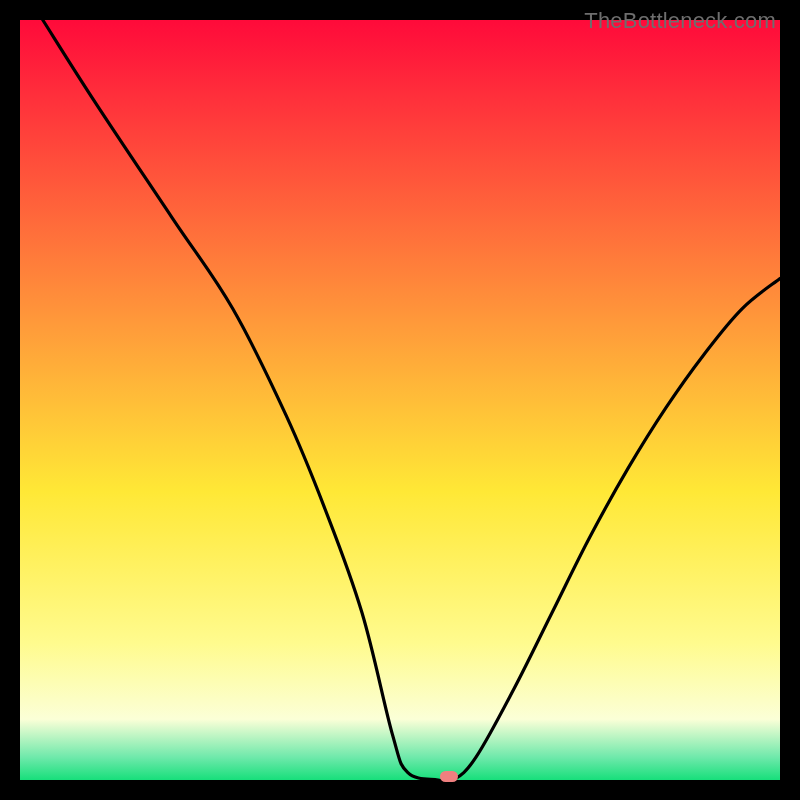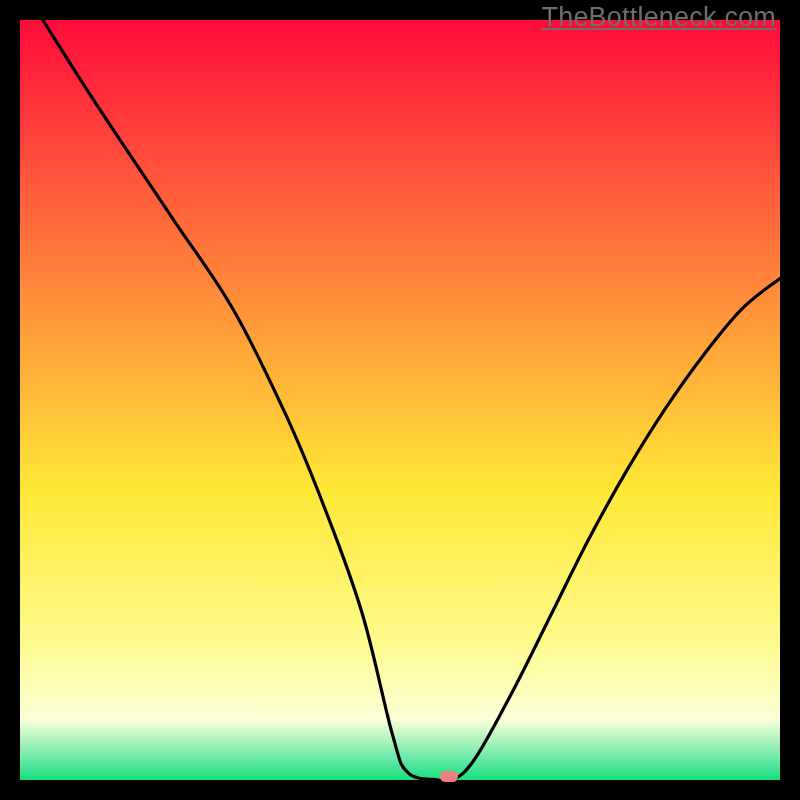--- a/index.html
+++ b/index.html
@@ -30,28 +30,27 @@
       var(--c-orange) 40%,
       var(--c-yellow) 62%,
       var(--c-paleyellow) 82%,
       var(--c-cream) 92%,
       var(--c-tealish) 97%,
       var(--c-green) 100%
     );
   }
   .watermark {
     position: absolute;
-    top: 2px;
+    top: 8px;
     right: 24px;
     color: #6e6e6e;
-    font-size: 27px;
+    font-size: 22px;
     letter-spacing: 0.2px;
     font-weight: 500;
     user-select: none;
-    text-decoration: underline;
   }
   svg.curve {
     position: absolute;
     left: 20px;
     top: 20px;
     width: 760px;
     height: 760px;
     overflow: visible;
   }
   .marker {

